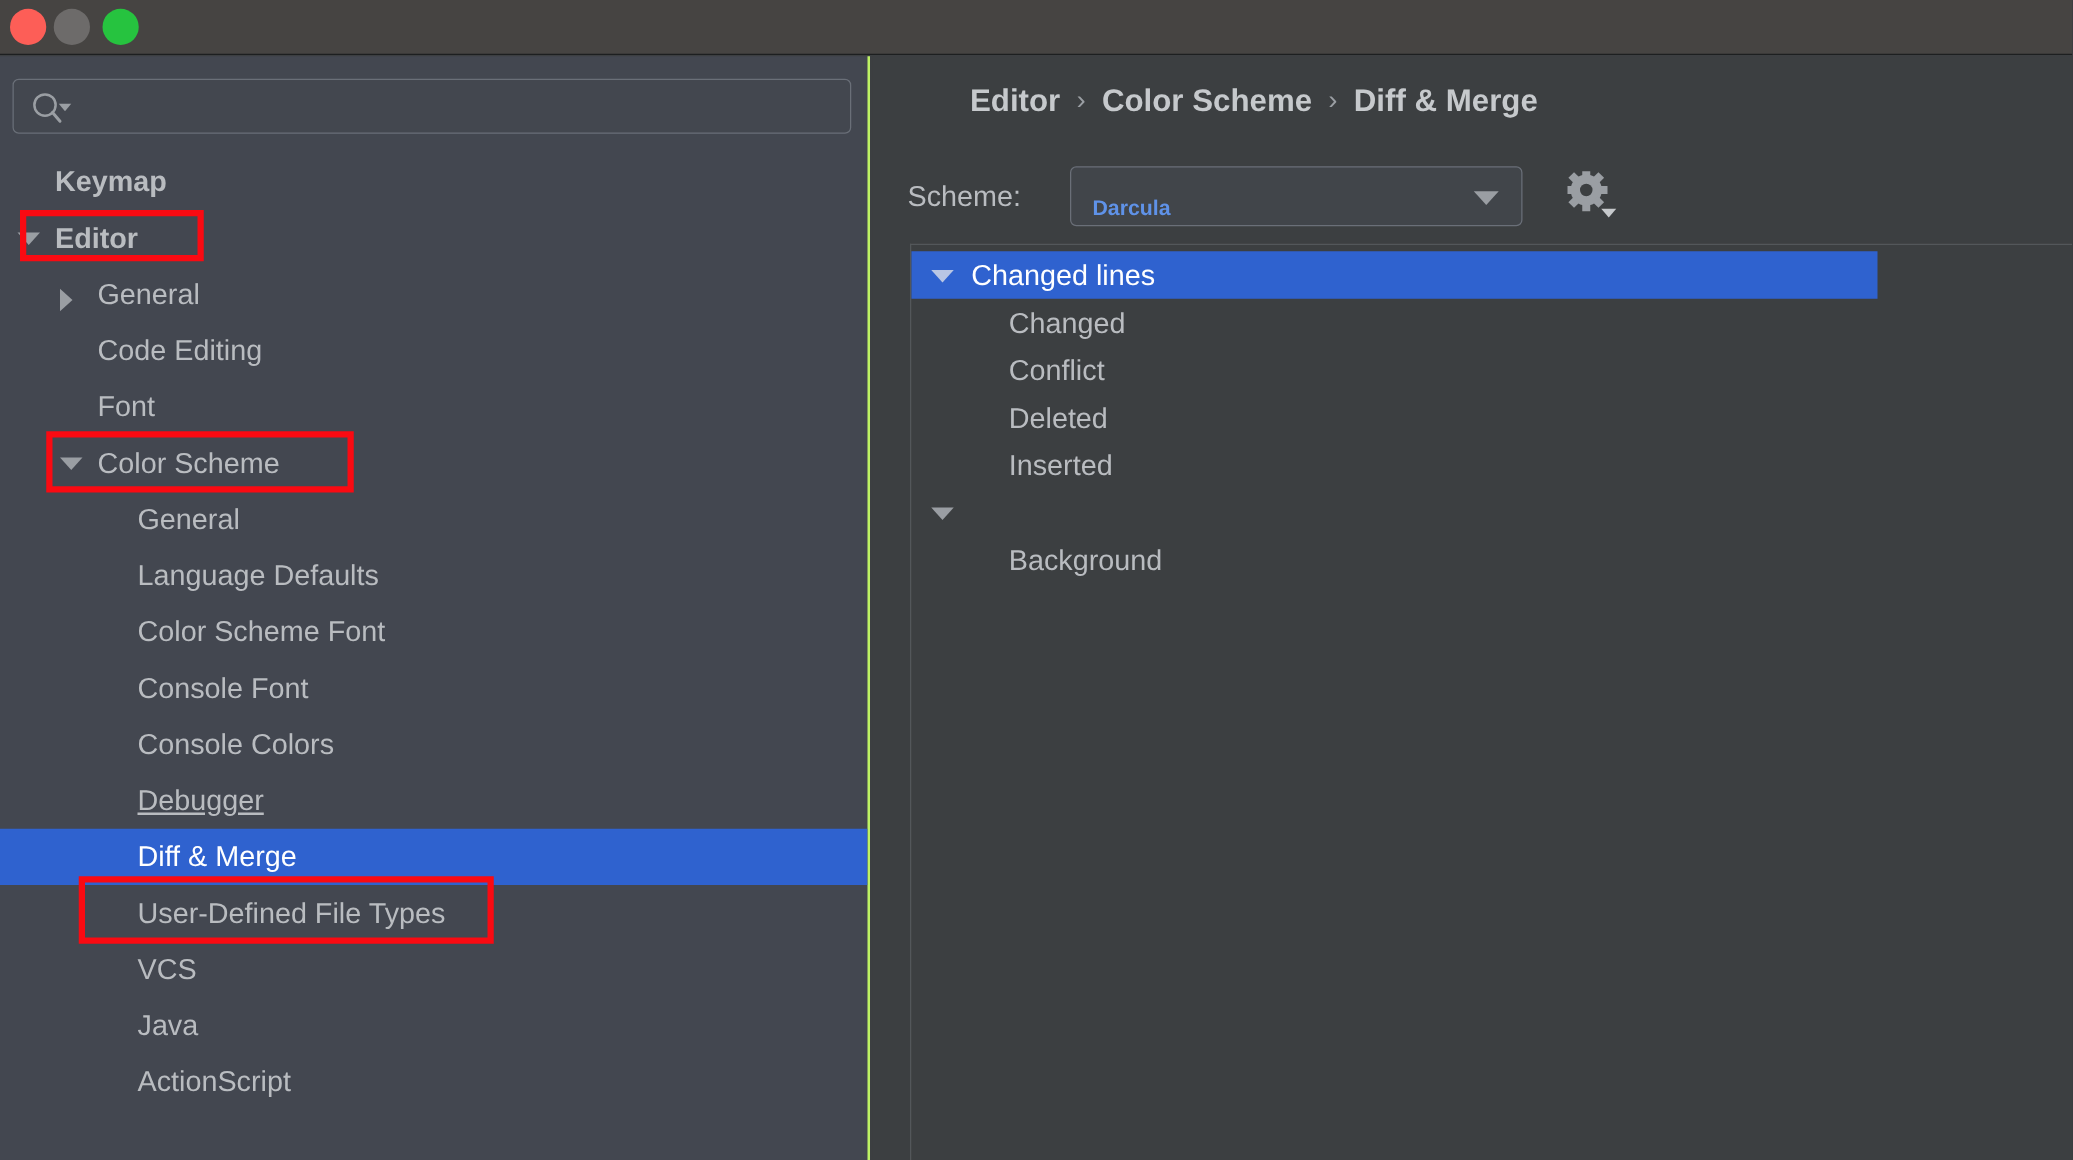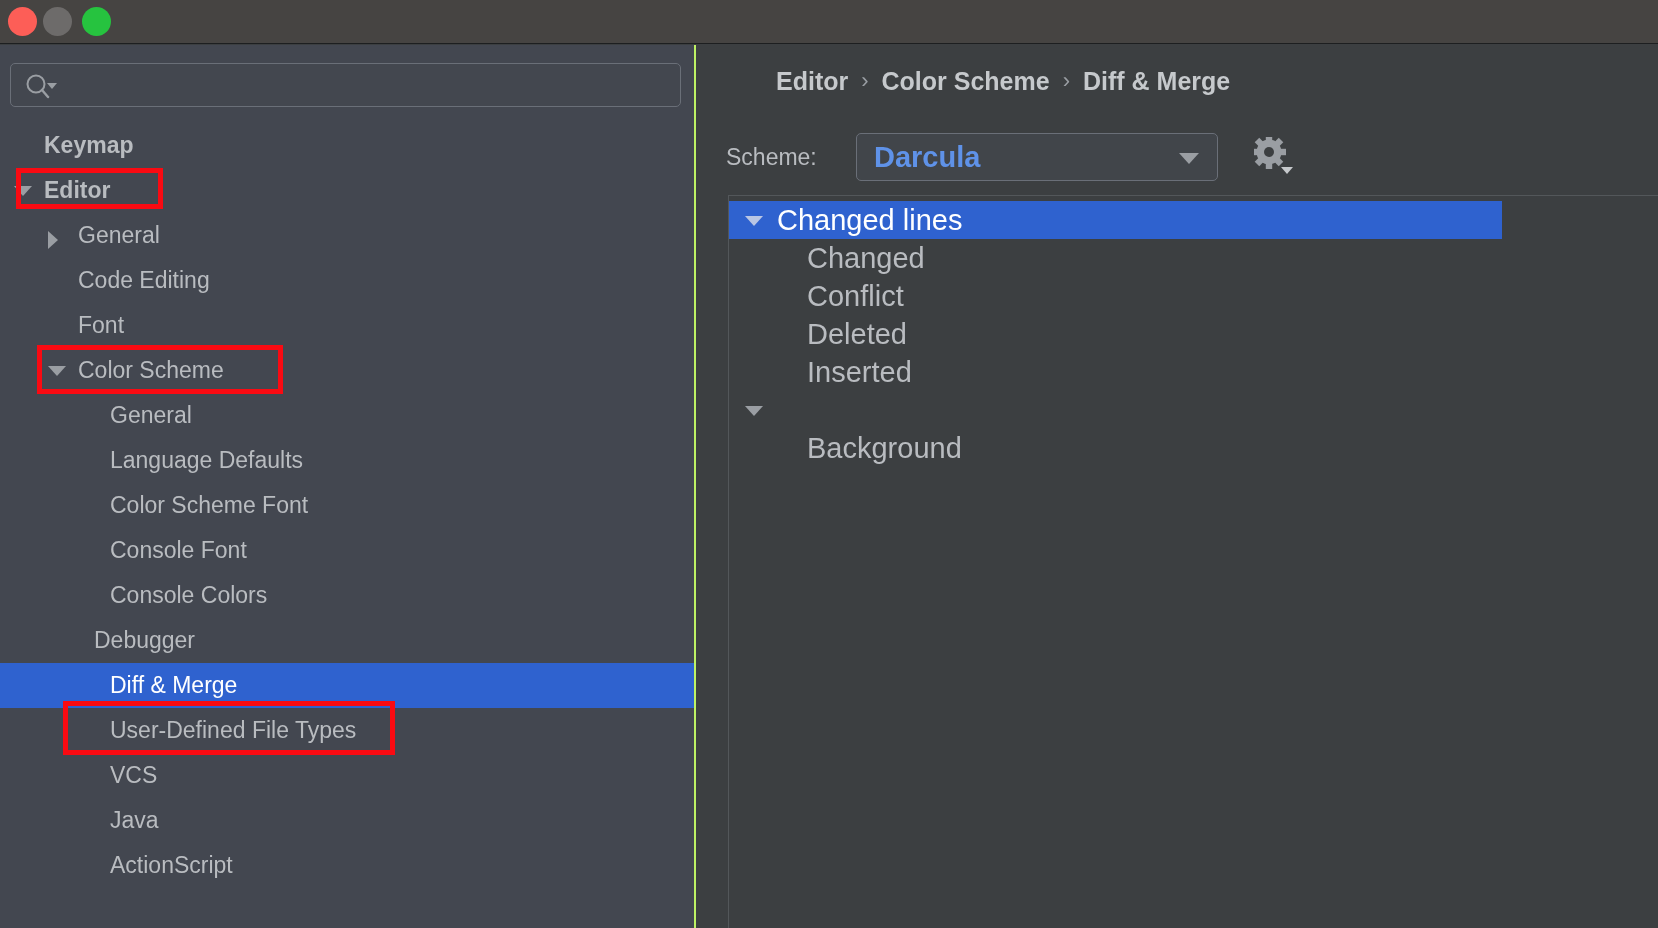--- a/index.html
+++ b/index.html
@@ -171,23 +171,23 @@
     position: absolute;
     left: 130px; top: 0;
     width: 362px; height: 48px;
     border: 1px solid #6a6f78;
     border-radius: 5px;
     background: #41454a;
     box-sizing: border-box;
   }
   #scheme-value {
     position: absolute;
-    left: 17px; top: 0;
+    left: 17px; top: 10px;
     line-height: 46px;
-    font-size: 29px;
+    font-size: 17px;
     font-weight: bold;
     color: #5f92e8;
     white-space: nowrap;
   }
   #scheme-arrow {
     position: absolute;
     right: 18px; top: 19px;
     width: 0; height: 0;
     border-left: 10px solid transparent;
     border-right: 10px solid transparent;
@@ -210,21 +210,21 @@
     border-left: 1px solid #53575a;
     box-sizing: border-box;
     overflow: hidden;
   }
   .srow {
     position: absolute;
     left: 0;
     width: 773px;
     height: 38px;
     line-height: 38px;
-    font-size: 29px;
+    font-size: 23px;
     color: #b9bcc0;
     white-space: nowrap;
     box-sizing: border-box;
   }
   .srow.selected { background: #2f62cf; }
   .srow.selected .slabel { color: #ffffff; }
   .slabel { position: absolute; top: 0; }
   .sarrow { position: absolute; top: 15px; }
 </style>
 </head>
@@ -286,21 +286,21 @@
         <div class="trow" style="top: 438px;">
           <span class="tlabel" style="left: 110px;">Color Scheme Font</span>
         </div>
         <div class="trow" style="top: 483px;">
           <span class="tlabel" style="left: 110px;">Console Font</span>
         </div>
         <div class="trow" style="top: 528px;">
           <span class="tlabel" style="left: 110px;">Console Colors</span>
         </div>
         <div class="trow" style="top: 573px;">
-          <span class="tlabel" style="left: 94px;">Debugger</span>
+          <span class="tlabel" style="left: 110px; text-decoration: underline;">Debugger</span>
         </div>
         <div class="trow selected" style="top: 618px;">
           <span class="tlabel" style="left: 110px;">Diff &amp; Merge</span>
         </div>
         <div class="trow" style="top: 663px;">
           <span class="tlabel" style="left: 110px;">User-Defined File Types</span>
         </div>
         <div class="trow" style="top: 708px; text-decoration: underline;">
           <span class="tlabel" style="left: 110px;">VCS</span>
         </div>

